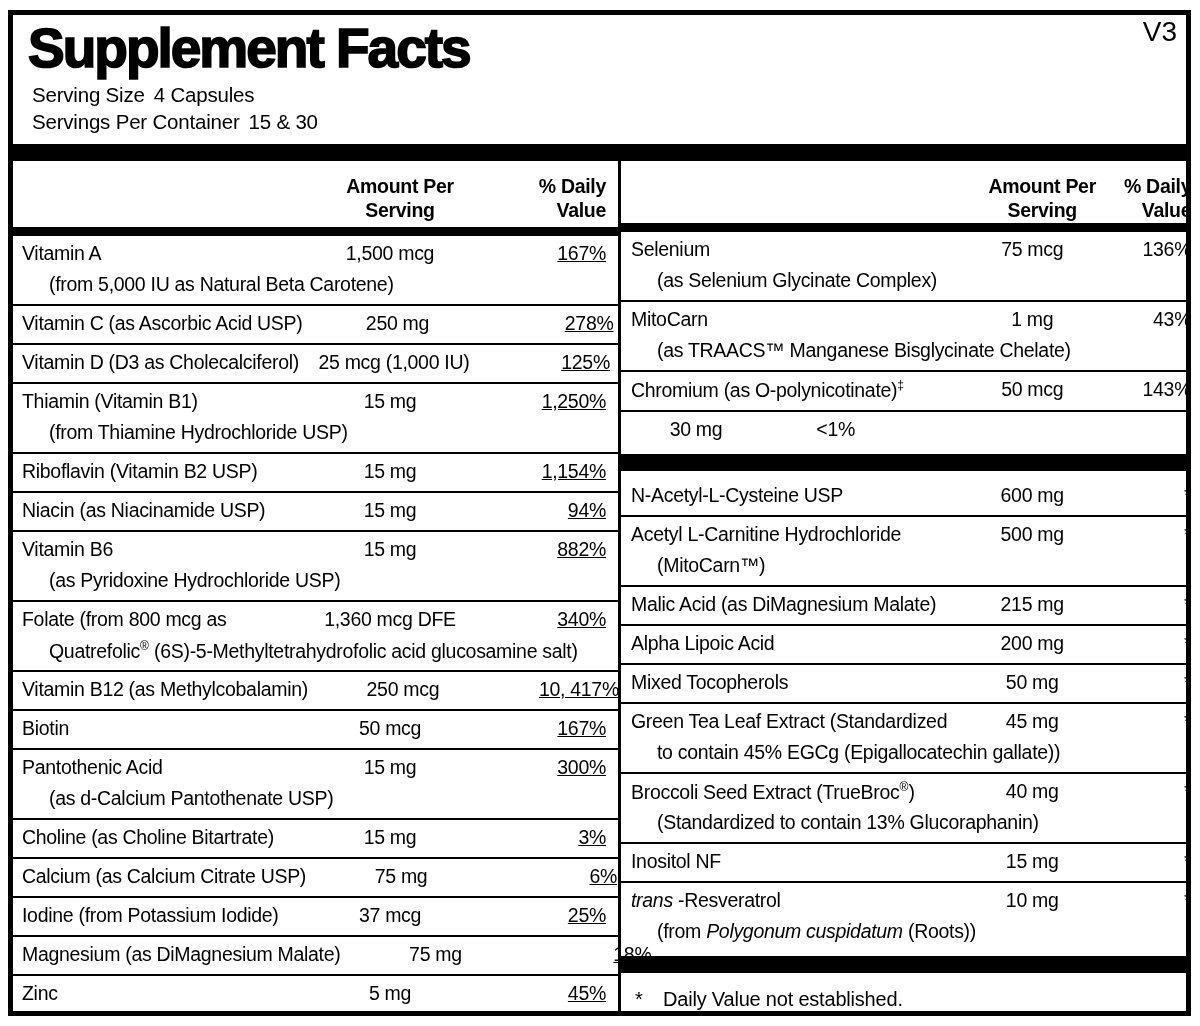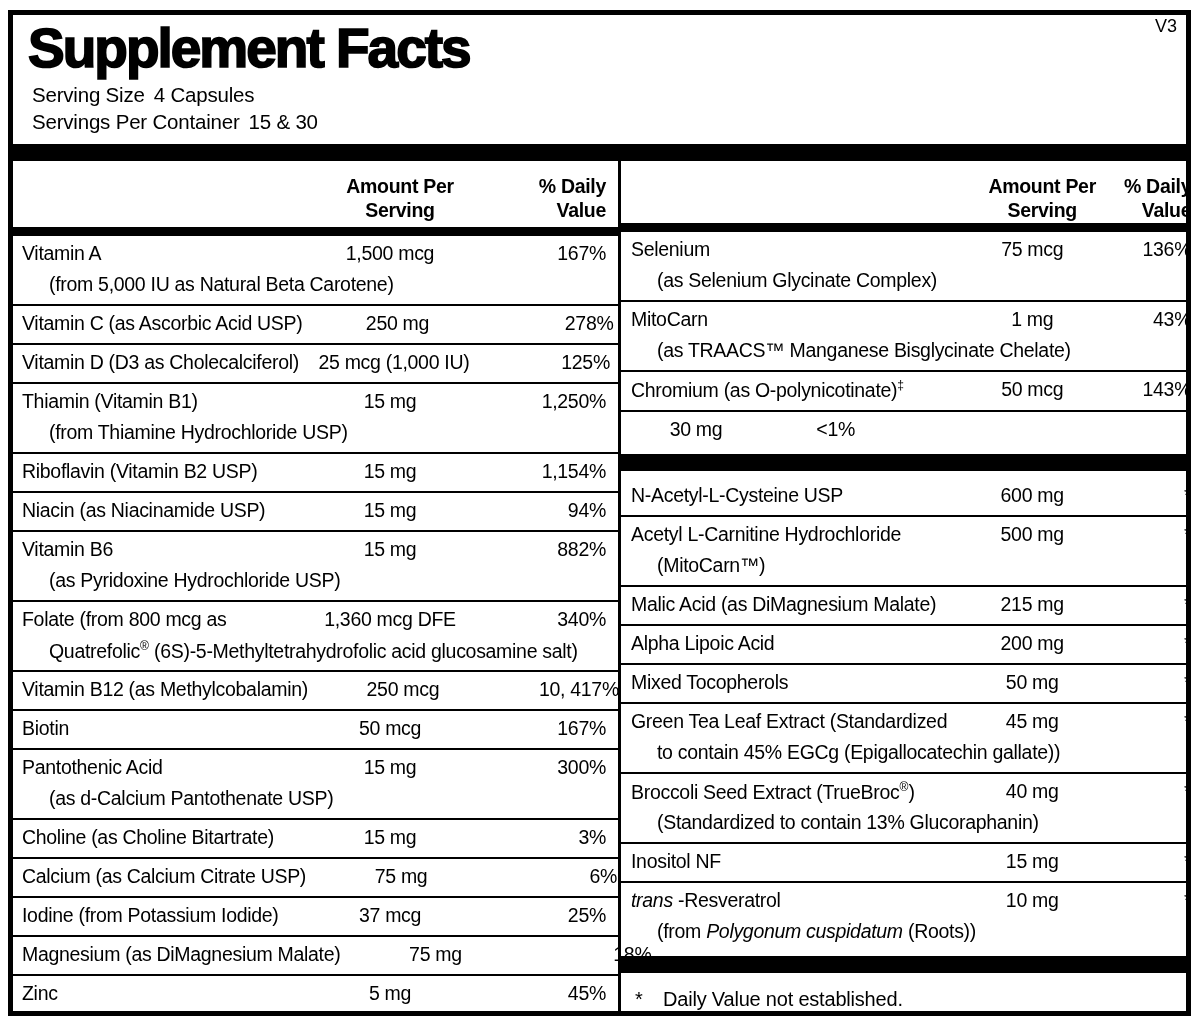--- a/index.html
+++ b/index.html
@@ -17,21 +17,21 @@
     border: 5px solid #000;
     box-sizing: border-box;
     display: flex;
     flex-direction: column;
     background: #fff;
     overflow: hidden;
   }
   .v3 {
     position: absolute;
     top: 1px; right: 9px;
-    font-size: 18px;
+    font-size: 28px;
     letter-spacing: 0;
   }
   .title {
     margin: 4px 0 0 15px;
     font-size: 55px;
     font-weight: bold;
     letter-spacing: -2px;
     -webkit-text-stroke: 1.7px #000;
     line-height: 1.08;
   }
@@ -88,21 +88,21 @@
     line-height: 1.18;
   }
   
   .row:has(+ .black-bar) { border-bottom: none; }
   .row-main { display: flex; align-items: center; gap: 10px; }
   .cell-name { flex: 1; white-space: nowrap; overflow: visible; }
   .cell-amt  { text-align: center; white-space: nowrap; flex: none; }
   .cell-dv   { text-align: right; white-space: nowrap; flex: none; }
   .col-left  .cell-name { padding-left: 9px; }
   .col-left  .cell-amt  { width: 170px; }
-  .col-left  .cell-dv   { width: 121px; margin-right: 12px; }
+  .col-left  .cell-dv   { width: 121px; margin-right: 12px; text-decoration: underline; }
   .col-right .cell-name { padding-left: 10px; }
   .col-right .cell-amt  { width: 150px; }
   .col-right .cell-dv   { width: 74px; margin-right: 16px; }
   .row-sub {
     padding-left: 36px;
     margin-top: 8px;
     white-space: nowrap;
   }
   .black-bar {
     height: 17px;

